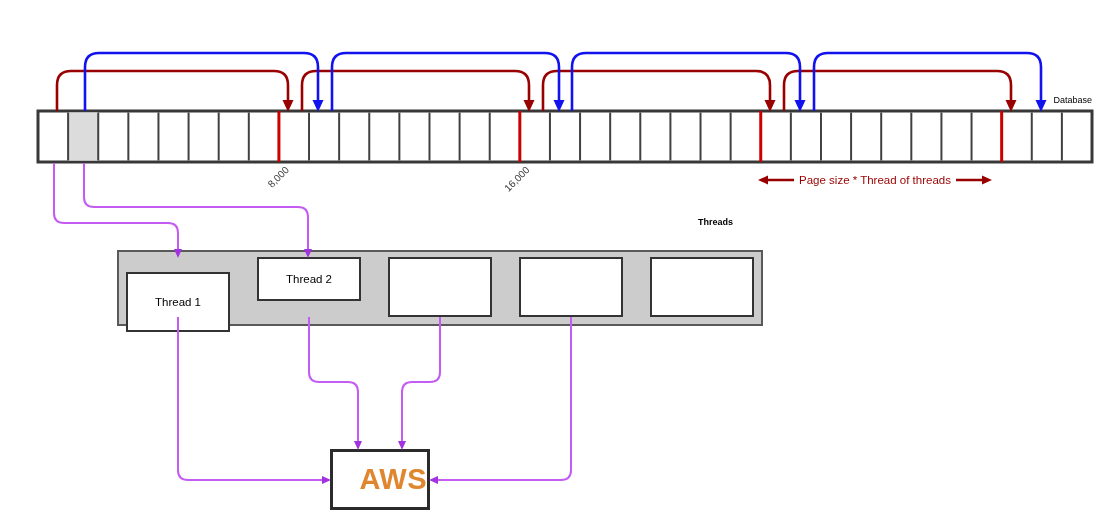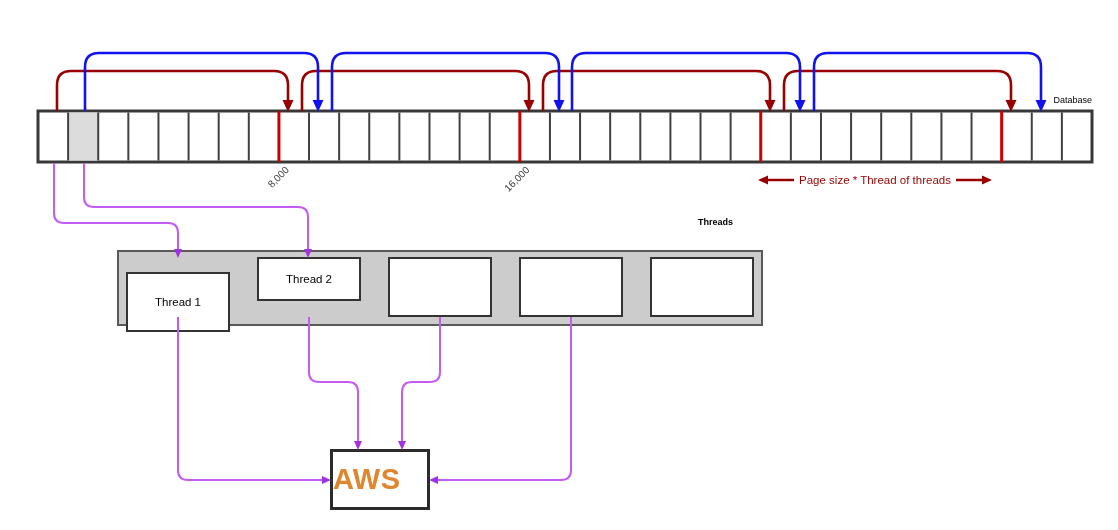--- a/index.html
+++ b/index.html
@@ -16,21 +16,21 @@
     position:absolute; z-index:1; background:#cccccc; border:2px solid #595959;
     box-sizing:border-box;
   }
   .thread-box {
     position:absolute; background:#ffffff; border:2px solid #333333;
     box-sizing:border-box; display:flex; align-items:center; justify-content:center;
     font-size:11.5px; color:#000;
   }
   .aws-box {
     position:absolute; z-index:1; background:#ffffff; border:3px solid #2b2b2b;
-    box-sizing:border-box; display:flex; align-items:center; justify-content:flex-start;
+    box-sizing:border-box; display:flex; align-items:center; justify-content:flex-end;
   }
   .aws-box span { font-size:29px; font-weight:bold; letter-spacing:0.5px; }
   .marker { position:absolute; z-index:6; width:0; height:0; overflow:visible; }
   .marker span {
     position:absolute; right:0; bottom:0; white-space:nowrap;
     transform-origin:100% 100%; transform:rotate(-45deg);
     font-size:10px; color:#333333;
   }
   .pagesize-label {
     position:absolute; z-index:6; transform:translate(-50%,-50%);

